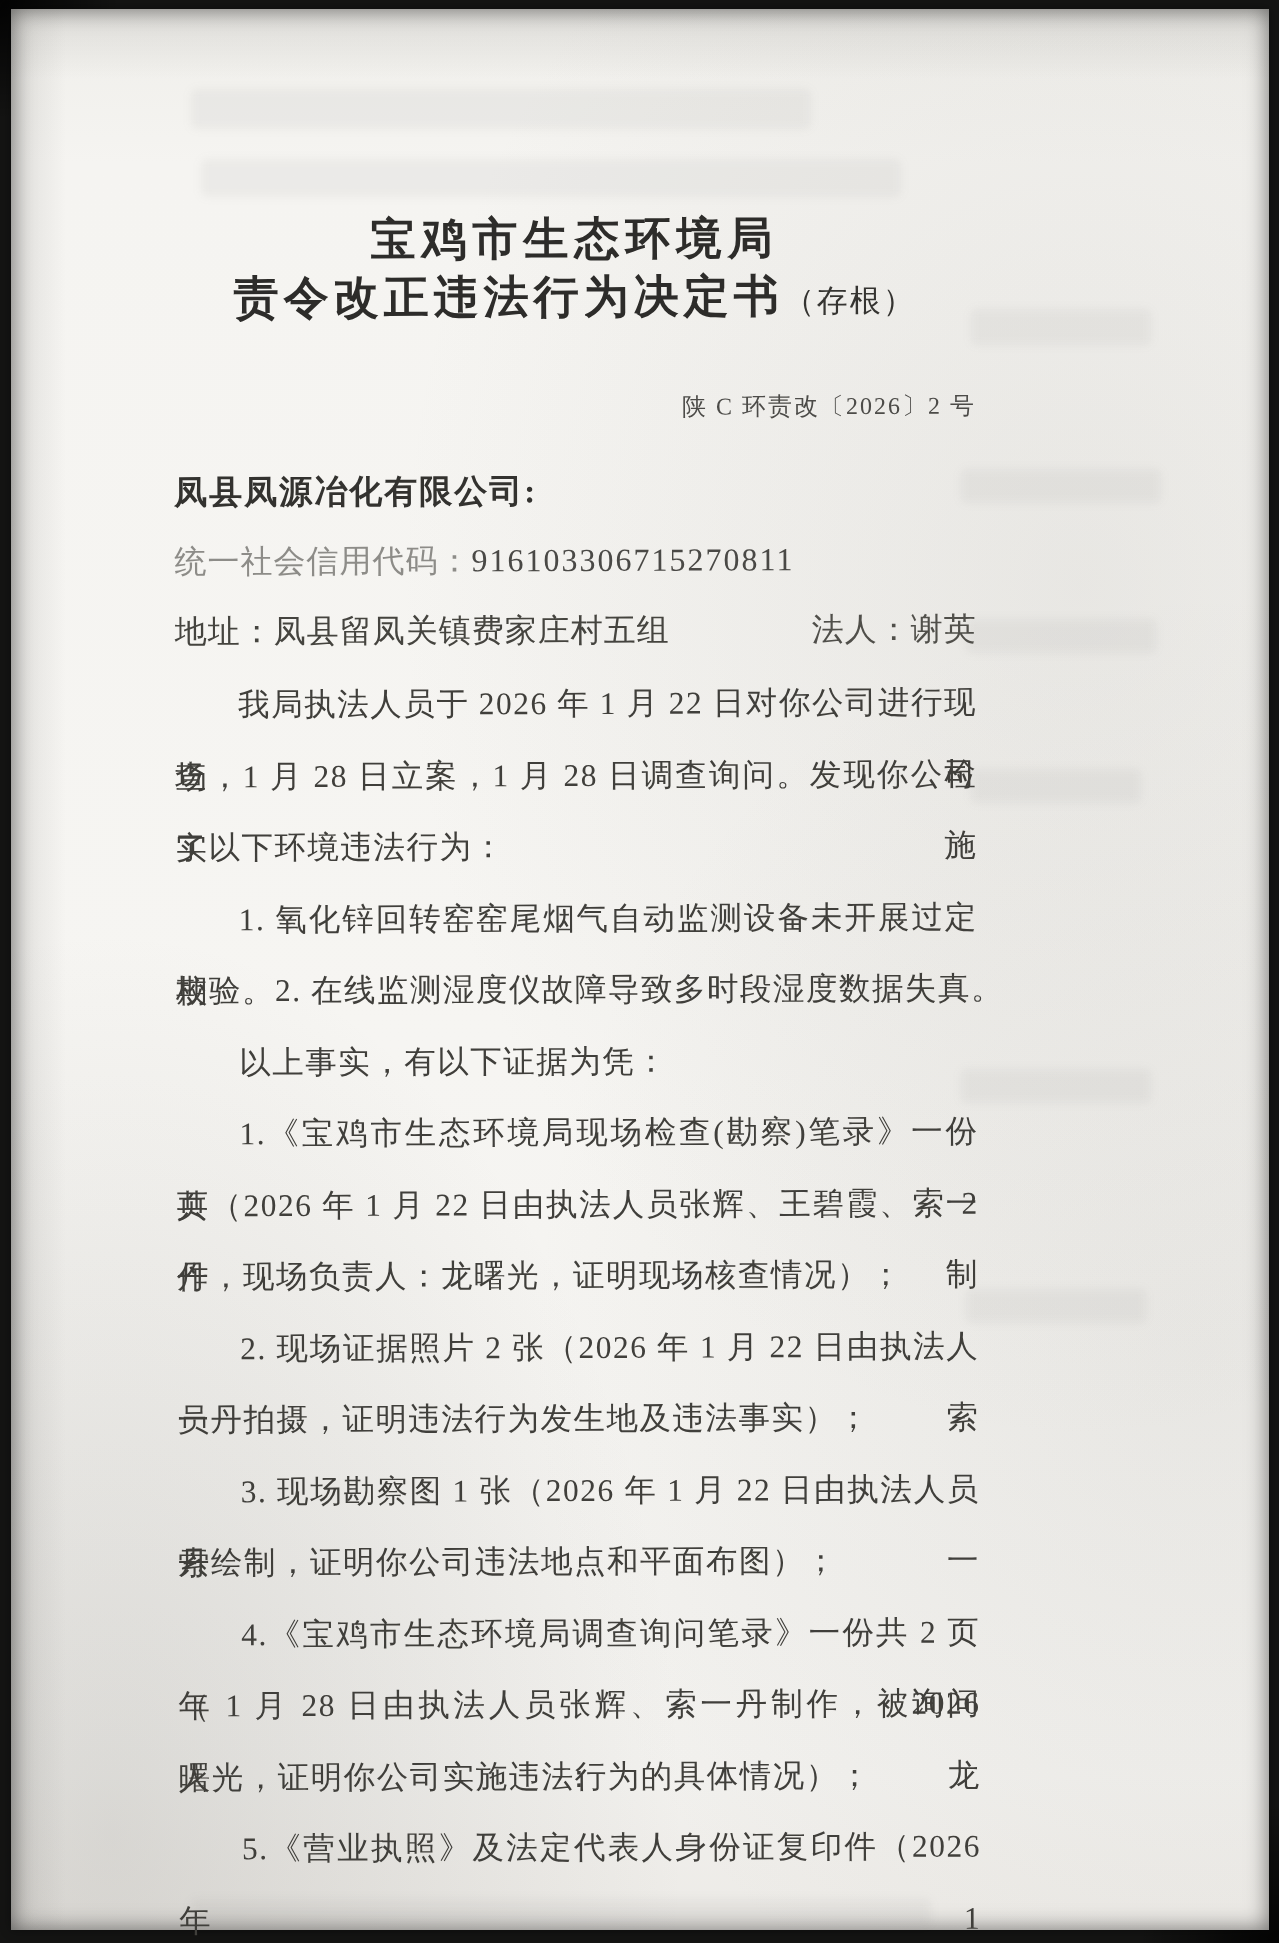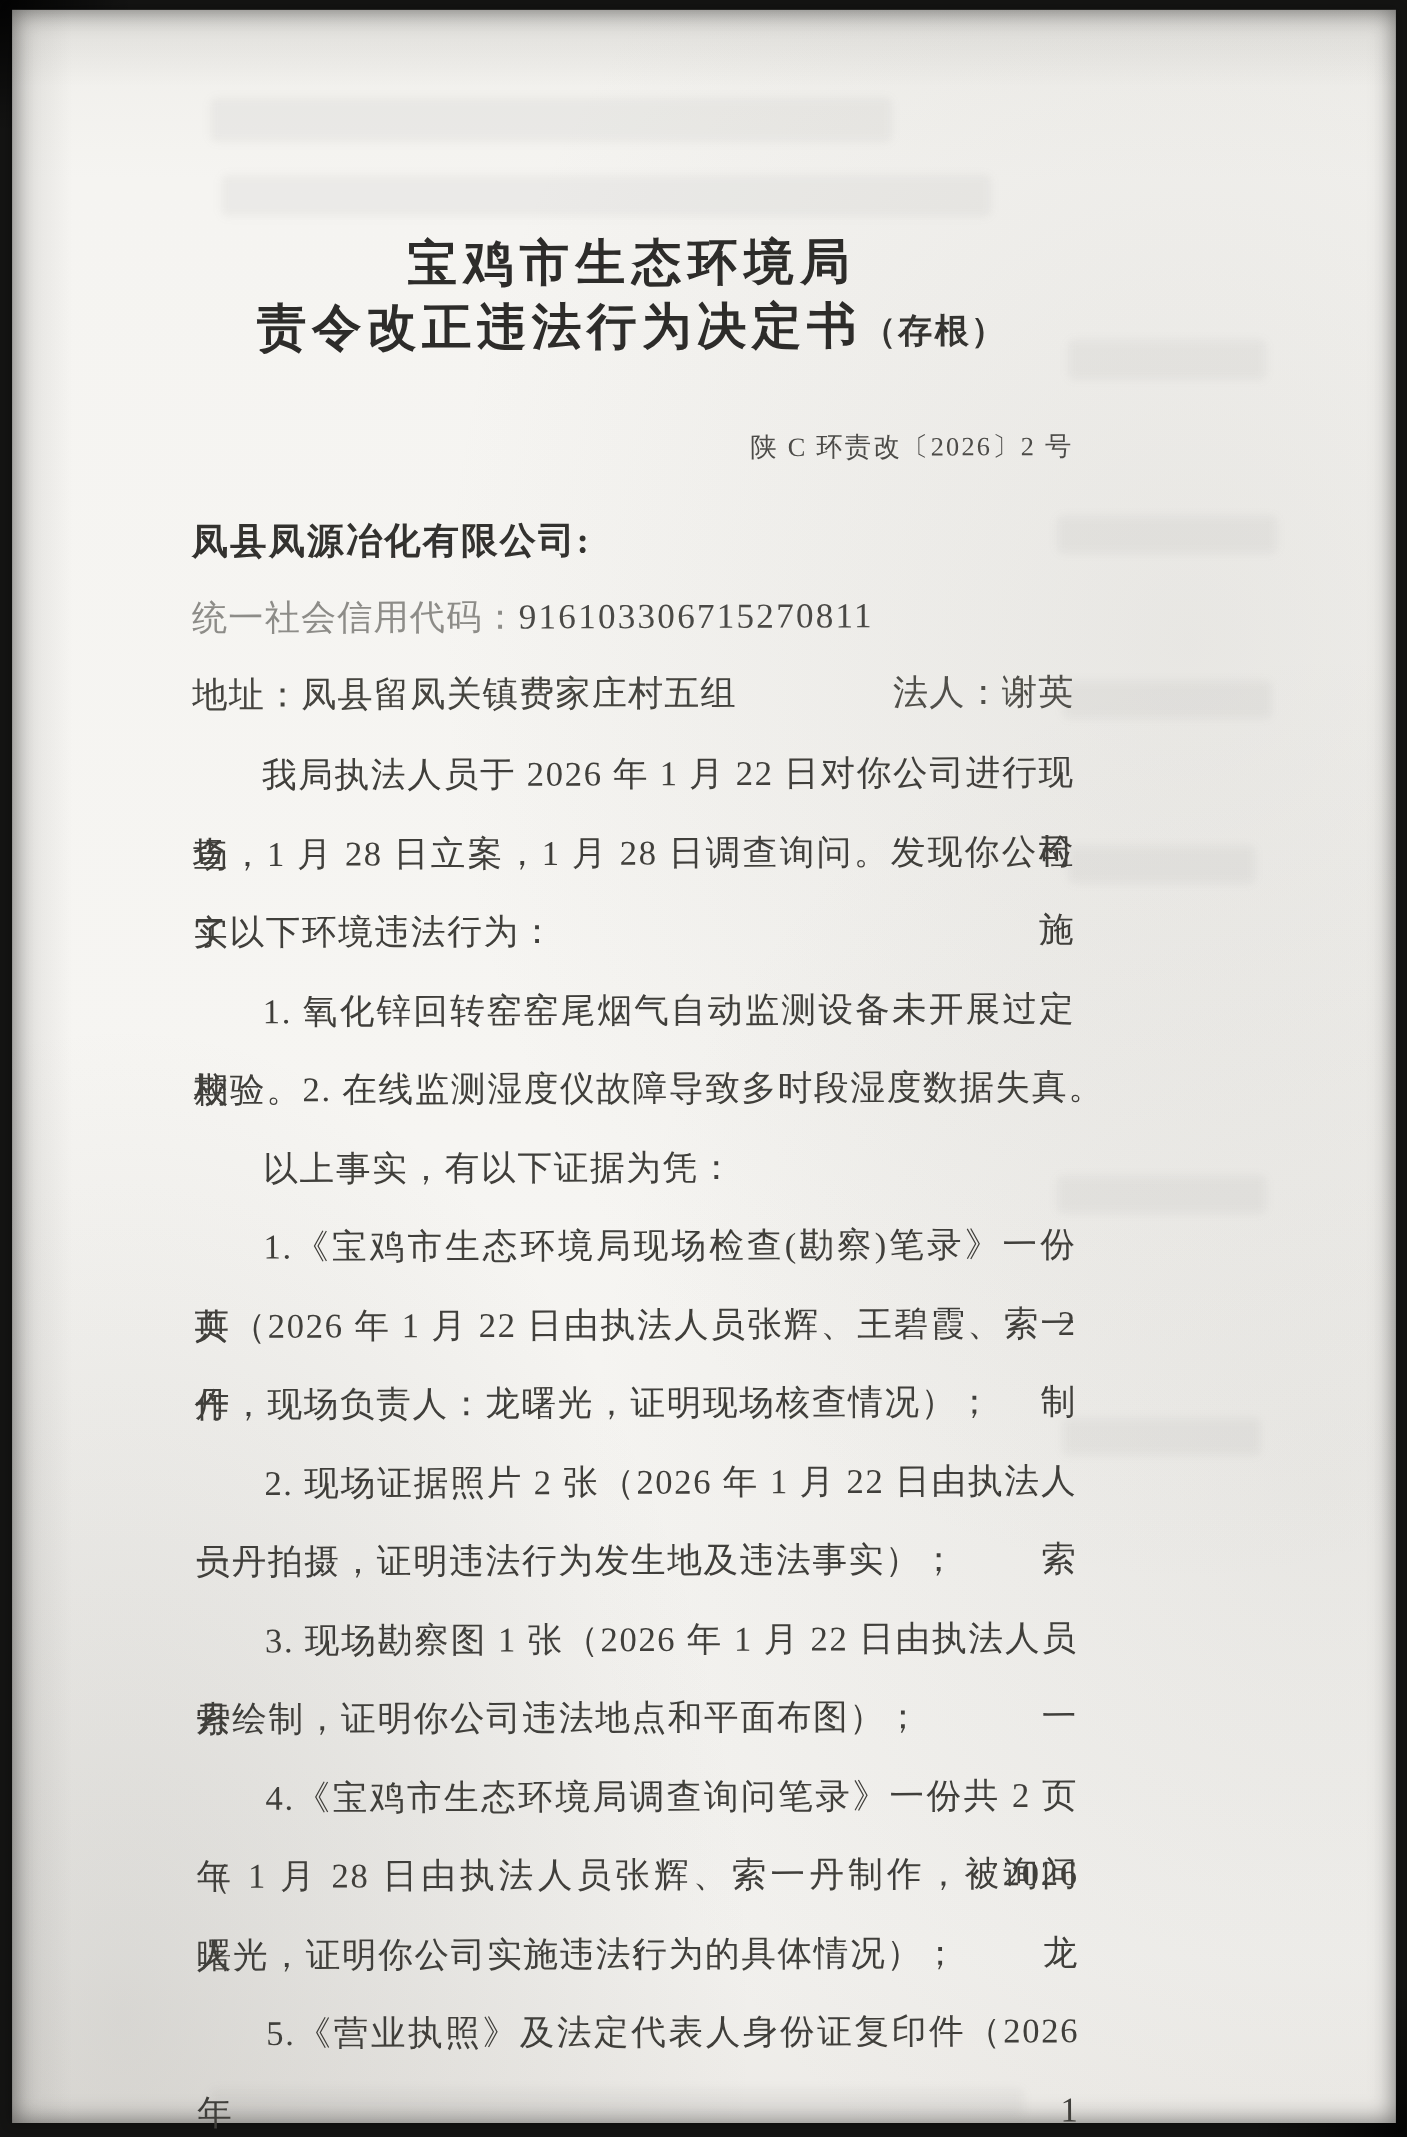--- a/index.html
+++ b/index.html
@@ -48,21 +48,21 @@
     white-space: nowrap;
   }
   .title-line2 {
     position: absolute; top: 258px; left: 0; width: 100%;
     text-align: center;
     font-size: 45px; font-weight: 700; letter-spacing: 5px;
     color: #2d2c2a;
     white-space: nowrap;
   }
   .title-suffix {
-    font-size: 31px; font-weight: 700; letter-spacing: 2px;
+    font-size: 31px; font-weight: 400; letter-spacing: 2px;
     color: #353431;
   }
   .doc-number {
     position: absolute; top: 382px; right: 0;
     font-size: 24px; letter-spacing: 2px;
     color: #4c4b48;
     white-space: nowrap;
   }
   .company-line {
     position: absolute; top: 460px; left: 0; width: 100%;

